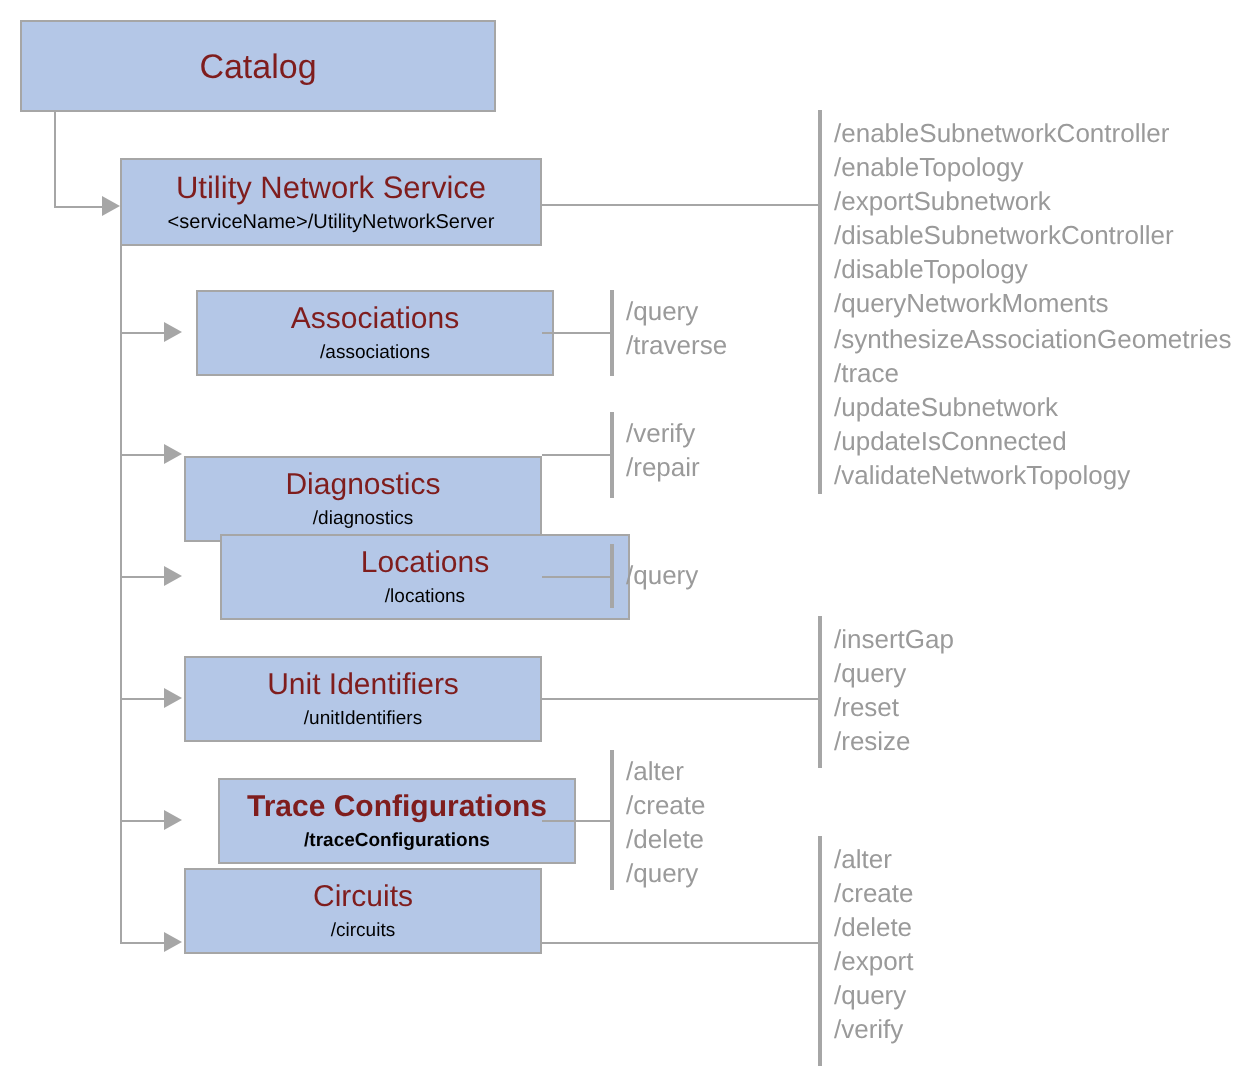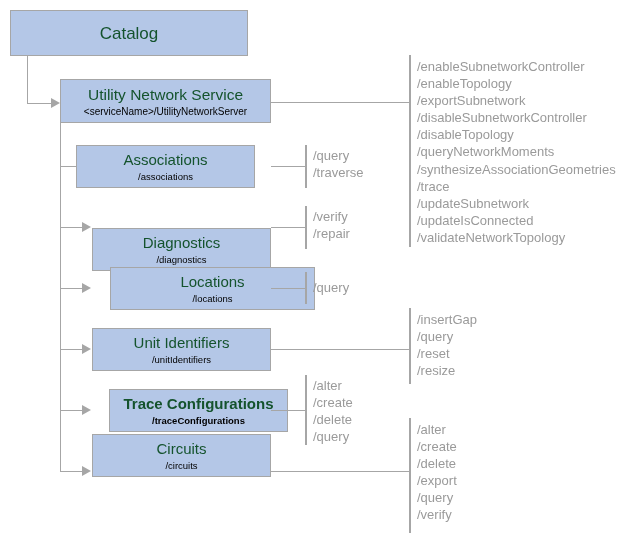--- a/index.html
+++ b/index.html
@@ -25,21 +25,21 @@
     display: flex;
     flex-direction: column;
     align-items: center;
     justify-content: center;
     text-align: center;
     color: #000000;
   }
   .node .title {
     font-size: 17px;
     line-height: 19px;
-    color: #14532d;
+    color: #7f1d1d;
     white-space: nowrap;
   }
   .node .sub {
     font-size: 10.5px;
     line-height: 13px;
     color: #000000;
     white-space: nowrap;
     margin-top: 1px;
   }
   .node.root .title { font-size: 17px; }
@@ -119,21 +119,21 @@
     <span class="op">/trace</span>
     <span class="op">/updateSubnetwork</span>
     <span class="op">/updateIsConnected</span>
     <span class="op">/validateNetworkTopology</span>
   </div>
 
   <div class="vline" style="left:60px; top:123px; height:348px;"></div>
 
   <div class="hline" style="left:60px; top:166px; width:23px;"></div>
   <div class="arrow" style="left:82px; top:160.5px;"></div>
-  <div class="node child" style="left:76px; top:145px; width:179px; height:43px;">
+  <div class="node child" style="left:98px; top:145px; width:179px; height:43px;">
     <div class="title">Associations</div>
     <div class="sub">/associations</div>
   </div>
   <div class="hline" style="left:271px; top:166px; width:34px;"></div>
   <div class="opsbar" style="left:305px; top:145px; height:43px;"></div>
   <div class="ops" style="left:313px; top:147px;">
     <span class="op">/query</span>
     <span class="op">/traverse</span>
   </div>
 

